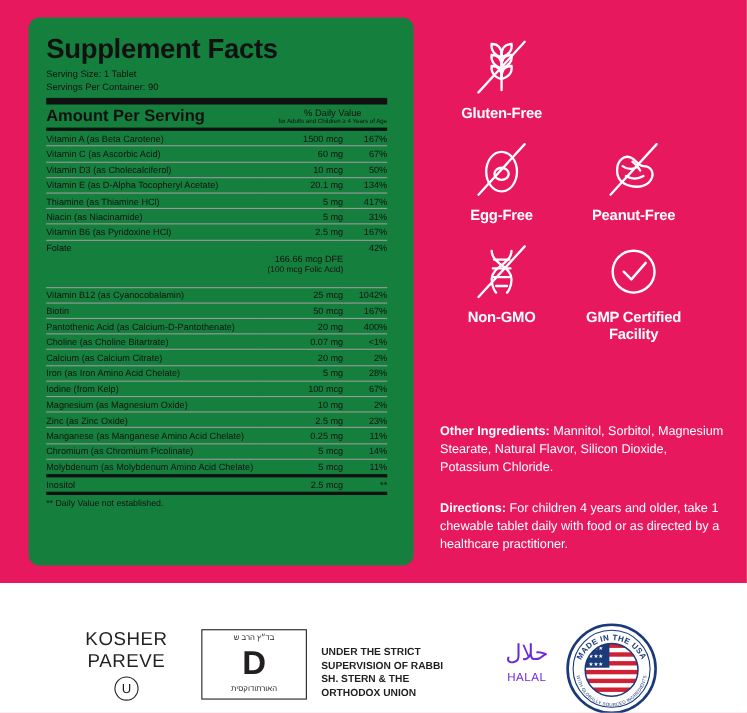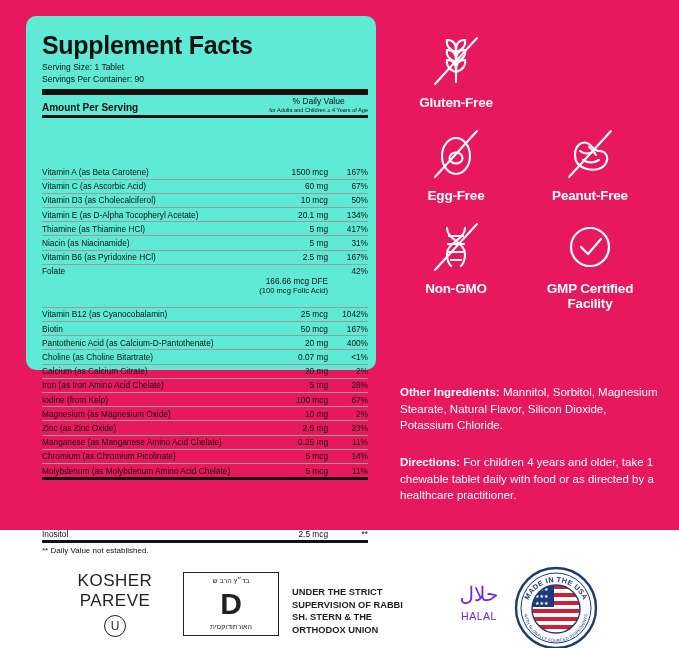--- a/index.html
+++ b/index.html
@@ -16,62 +16,62 @@
     background: #e8185e;
   }
   .white-strip {
     position: absolute; left:0; top:530px; width:679px; height:118px;
     background: #ffffff;
   }
 
   
   .facts {
     position: absolute; left: 26px; top: 16px;
-    width: 350px; height: 354px;
-    background: #5eead4;
+    width: 350px; height: 498px;
+    background: #15803d;
     border-radius: 10px;
-    padding: 14px 8px 8px 16px;
+    padding: 14px 24px 8px 16px;
   }
   .facts-title {
     font-size: 25px; font-weight: bold; letter-spacing: -0.3px;
     color: #111; line-height: 1.05; margin: 2px 0 4px 0;
   }
   .serv-line { font-size: 8.5px; color:#111; line-height: 1.35; }
   .rule-thick { height: 6px; background:#111; margin: 4px 0 0 0; }
   .rule-med { height: 3px; background:#111; }
 
   .hdr-row {
     display:flex; align-items:flex-end; justify-content:space-between;
     padding: 2px 0 2px 0;
   }
-  .hdr-left { font-size: 10px; font-weight:bold; color:#111; }
+  .hdr-left { font-size: 15px; font-weight:bold; color:#111; }
   .hdr-right { text-align:center; line-height:1.15; }
   .hdr-dv { font-size: 8.5px; color:#111; }
   .hdr-sub { font-size: 5.6px; color:#111; }
 
-  table.nutri { width:100%; border-collapse: collapse; margin-top: 47px; }
+  table.nutri { width:100%; border-collapse: collapse; }
   table.nutri td {
     font-size: 8.3px; color:#111; padding: 1.6px 0;
     border-bottom: 0.6px solid #9a9a9a;
     vertical-align: top;
   }
   table.nutri tr:last-child td { border-bottom: none; }
   td.name { text-align:left; }
   td.amt { text-align:right; width: 74px; white-space: pre-line; padding-right: 4px;}
   td.dv { text-align:right; width: 40px; }
 
   .sub-amt { display:block; font-size:7.6px; }
 
   .footnote { font-size: 8px; color:#111; padding-top:3px; }
 
   
   .badges {
     position:absolute; left: 400px; top: 30px; width: 256px;
   }
-  .badge-row { display:flex; gap: 22px; margin-bottom: 12px; }
+  .badge-row { display:flex; gap: 8px; margin-bottom: 12px; }
   .badge { width: 112px; text-align:center; }
   .badge-icon { height: 62px; display:flex; align-items:center; justify-content:center; }
   .badge-label {
     color:#ffffff; font-size: 13.5px; font-weight:bold; line-height:1.1;
     margin-top: 4px; letter-spacing:-0.2px;
   }
 
   
   .other-ing {
     position:absolute; left: 400px; top: 384px; width: 262px;

